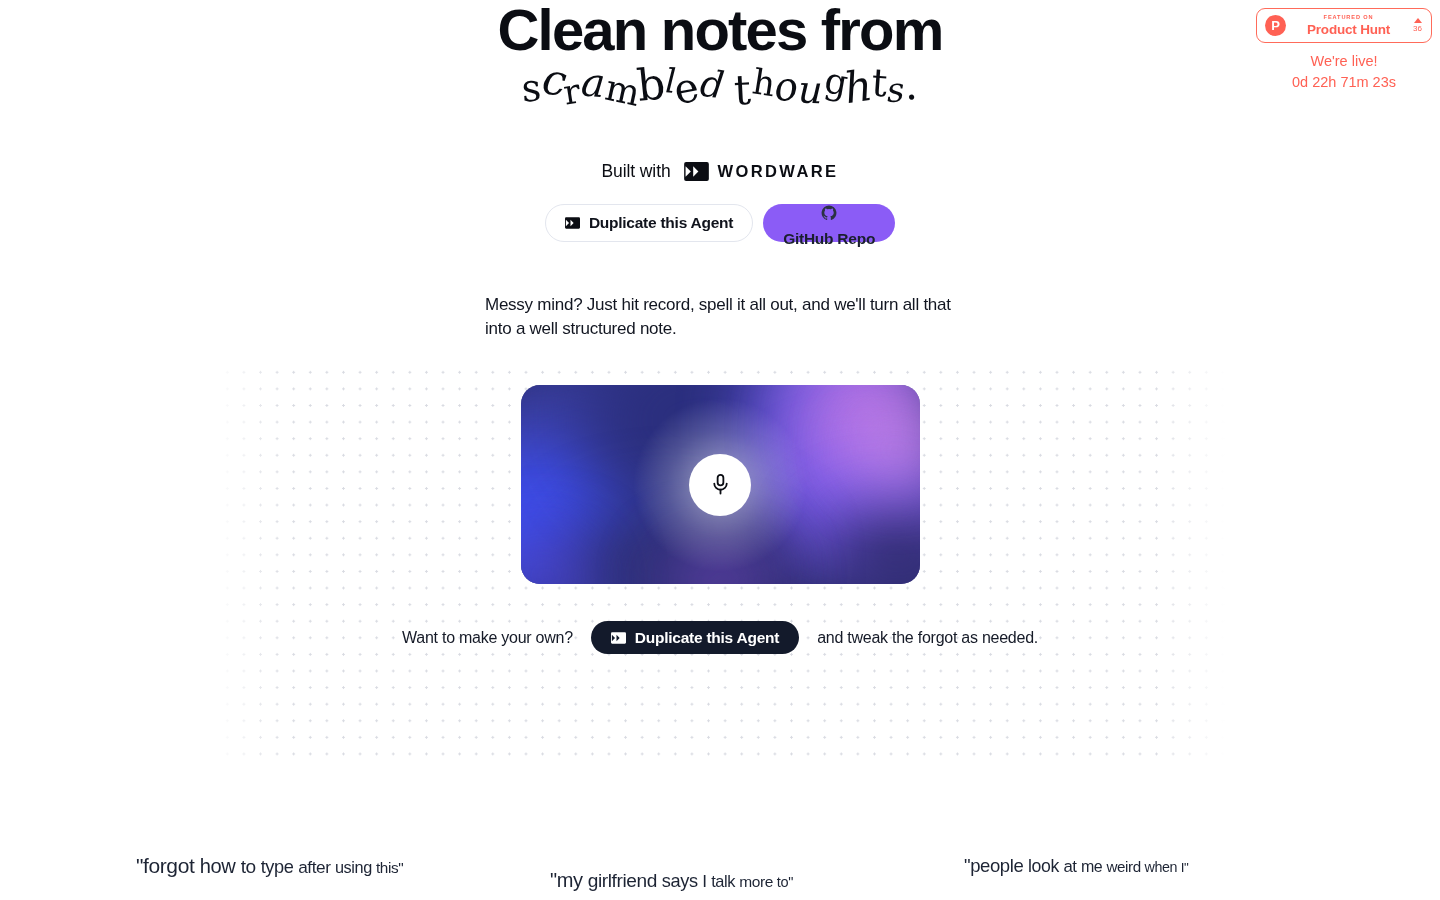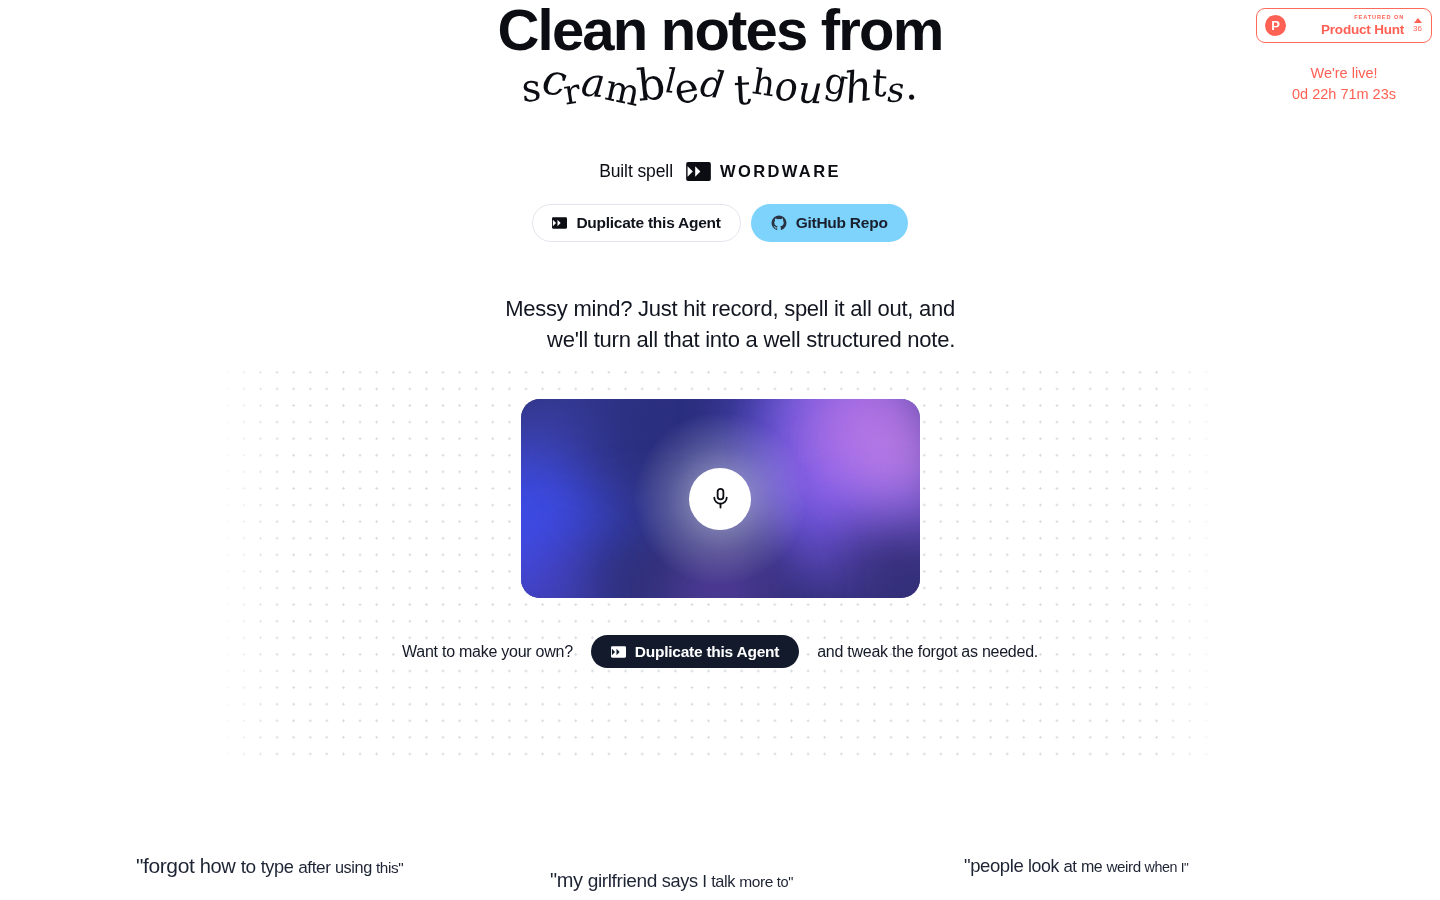--- a/index.html
+++ b/index.html
@@ -58,21 +58,21 @@
     width: 21px; height: 21px; flex: 0 0 21px;
     border-radius: 50%;
     background: #ff6154;
     color: #fff;
     font-size: 13px;
     font-weight: bold;
     line-height: 21px;
     text-align: center;
     font-family: "Liberation Sans", sans-serif;
   }
-  .ph-texts { text-align: right; flex: 1 1 auto; line-height: 1; }
+  .ph-texts { text-align: center; flex: 1 1 auto; line-height: 1; }
   .ph-kicker {
     font-size: 5.6px;
     letter-spacing: 0.9px;
     font-weight: bold;
     color: #ff6154;
     display: block;
     margin-bottom: 2px;
   }
   .ph-name {
     font-size: 13.5px;
@@ -85,21 +85,21 @@
   .ph-caret {
     display: block;
     width: 0; height: 0;
     margin: 0 auto 2px;
     border-left: 4.5px solid transparent;
     border-right: 4.5px solid transparent;
     border-bottom: 5.5px solid #ff6154;
   }
   .ph-count { font-size: 8px; color: #ff6154; font-weight: normal; display:block; }
   .ph-live {
-    margin-top: 20px;
+    margin-top: 8px;
     font-size: 14.5px;
     color: #ff6154;
     line-height: 1.42;
   }
   .ph-timer { font-size: 14.5px; color: #ff6154; line-height: 1.42; }
 
   
   .hero { position: relative; z-index: 3; text-align: center; }
 
   .h1-line1 {
@@ -157,33 +157,33 @@
     border-radius: 999px;
     font-size: 15.5px;
     font-weight: bold;
     letter-spacing: -0.25px;
     cursor: pointer;
     text-decoration: none;
     border: 1px solid transparent;
     white-space: nowrap;
   }
   .btn-white { background: #fff; border-color: #e3e6ee; color: #10131c; }
-  .btn-grey  { background: #7dd3fc; color: #1a1f2e; }
+  .btn-grey  { background: #8b5cf6; color: #1a1f2e; flex-direction: column; }
   .btn-dark  { background: #131a2b; color: #ffffff; }
 
   .ico { display: inline-block; flex: 0 0 auto; }
 
   
   .tagline {
     position: relative;
     z-index: 3;
     margin: 51px auto 0;
     width: 470px;
-    text-align: right;
-    font-size: 22px;
+    text-align: left;
+    font-size: 17px;
     line-height: 1.42;
     color: #121621;
     letter-spacing: -0.25px;
   }
 
   
   .recorder-wrap { position: relative; z-index: 3; margin-top: 44px; display: flex; justify-content: center; }
   .recorder {
     position: relative;
     width: 399px;
@@ -317,21 +317,21 @@
     </a>
     <div class="ph-live">We're live!</div>
     <div class="ph-timer">0d 22h 71m 23s</div>
   </div>
 
   <div class="hero">
     <h1 class="h1-line1">Clean notes from</h1>
     <div class="h1-line2" id="scrambled"><span class="ch" style="transform: rotate(-4deg) translateY(3px) scale(1);">s</span><span class="ch" style="transform: rotate(8deg) translateY(-4px) scale(1.12); font-style: italic;">c</span><span class="ch" style="transform: rotate(-9deg) translateY(6px) scale(0.9);">r</span><span class="ch" style="transform: rotate(5deg) translateY(-2px) scale(1.05); font-style: italic;">a</span><span class="ch" style="transform: rotate(12deg) translateY(5px) scale(0.95);">m</span><span class="ch" style="transform: rotate(-6deg) translateY(1px) scale(1.15);">b</span><span class="ch" style="transform: rotate(3deg) translateY(-5px) scale(0.88); font-style: italic;">l</span><span class="ch" style="transform: rotate(-11deg) translateY(4px) scale(1.08);">e</span><span class="ch" style="transform: rotate(7deg) translateY(-1px) scale(0.97); font-style: italic;">d</span><span class="ch">&nbsp;</span><span class="ch" style="transform: rotate(-3deg) translateY(6px) scale(1.1);">t</span><span class="ch" style="transform: rotate(9deg) translateY(-3px) scale(0.92);">h</span><span class="ch" style="transform: rotate(-5deg) translateY(2px) scale(1.04); font-style: italic;">o</span><span class="ch" style="transform: rotate(2deg) translateY(5px) scale(1); font-style: italic;">u</span><span class="ch" style="transform: rotate(10deg) translateY(-4px) scale(0.94);">g</span><span class="ch" style="transform: rotate(-8deg) translateY(3px) scale(1.12); font-style: italic;">h</span><span class="ch" style="transform: rotate(4deg) translateY(-2px) scale(1.02);">t</span><span class="ch" style="transform: rotate(-2deg) translateY(4px) scale(0.9); font-style: italic;">s</span><span class="ch" style="transform: rotate(6deg) translateY(1px) scale(1.06);">.</span></div>
 
     <div class="builtwith">
-      <span>Built spell</span>
+      <span>Built with</span>
       <span class="ww-lockup">
         <svg class="ww-mark" viewBox="0 0 26 20">
           <path d="M2 0h22a2 2 0 0 1 2 2v16a2 2 0 0 1-2 2H2a2 2 0 0 1-2-2V2a2 2 0 0 1 2-2z" fill="#0b0d13"></path>
           <path d="M1.5 4.5 L7 10 L1.5 15.5 Z" fill="#ffffff"></path>
           <path d="M9.5 4.5 L9.5 15.5 L15 10 Z" fill="#ffffff"></path>
           <path d="M17.5 4.5 L17.5 15.5 L23 10 Z" fill="#ffffff" opacity="0"></path>
           <path d="M8 10 L13.2 4.3 L18.4 10 L13.2 15.7 Z" fill="#ffffff" opacity="0"></path>
           <rect x="16.5" y="2" width="7.5" height="16" fill="#0b0d13"></rect>
         </svg>
         <span class="ww-word">WORDWARE</span>

